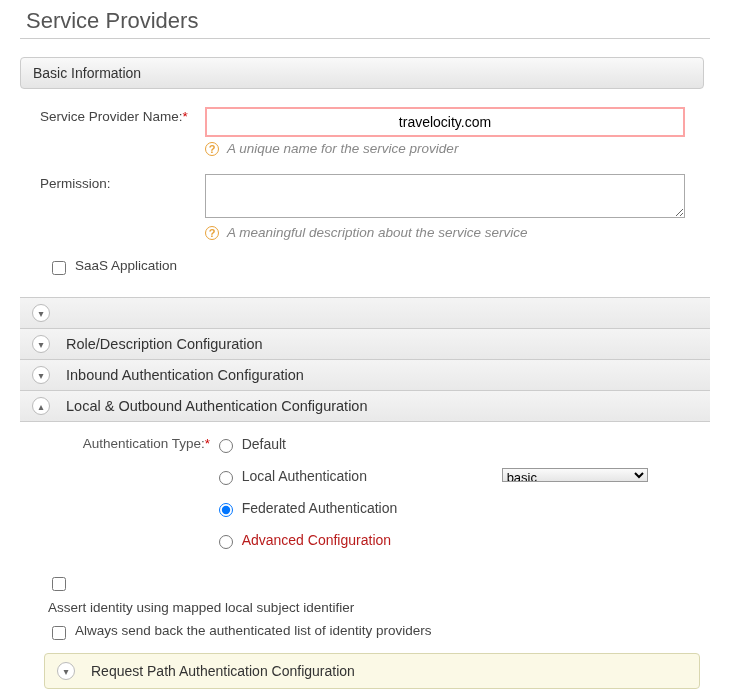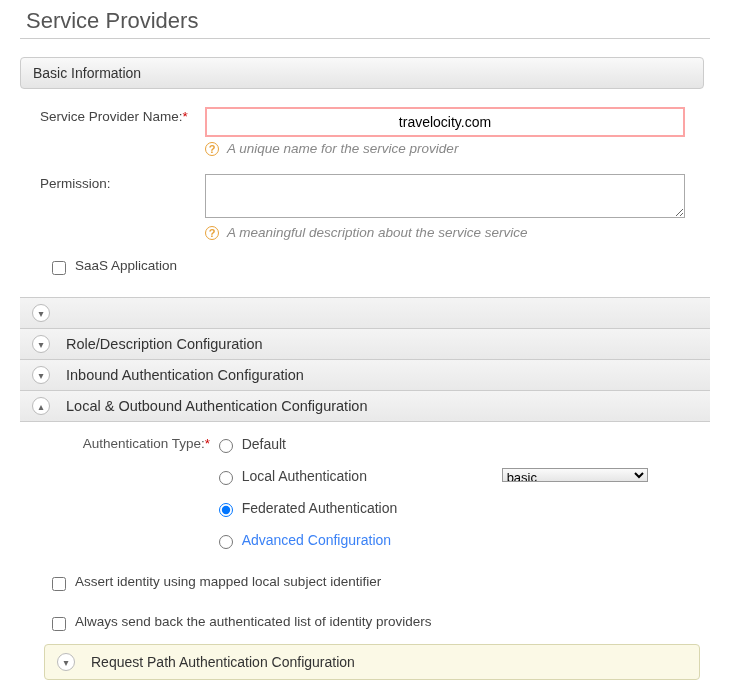--- a/index.html
+++ b/index.html
@@ -133,21 +133,21 @@
   .auth-row label { margin-left:6px; font-size:14px; min-width:260px; }
   .auth-row input[type=radio]{ width:14px;height:14px; }
   select.sel {
     border:1px solid #999;
     background:linear-gradient(#fafafa,#e6e6e6);
     height:14px;
     font-size:13px;
   }
   .sel-small { width:146px; }
   .sel-big { width:180px; }
-  a.link { color:#3b82f6; text-decoration:none; font-size:14px;}
+  a.link { color:#b91c1c; text-decoration:none; font-size:14px;}
   .sub-accordion {
     margin: 10px 10px 0 24px;
     background: #fbf9e6;
     border: 1px solid #d9d7b0;
     border-radius:4px;
     padding: 8px 12px;
     display:flex; align-items:center;
     font-size:14px;
     color:#333;
   }
@@ -236,21 +236,21 @@
         <input type="radio" name="authtype" checked="" style="">
         <label>Federated Authentication</label>
       </div>
       <div class="auth-row">
         <input type="radio" name="authtype" style="">
         <label style="min-width:auto;"><a href="#" class="link">Advanced Configuration</a></label>
       </div>
     </div>
   </div>
 
-  <div class="checkbox-row" style="margin-bottom:20px;">
+  <div class="checkbox-row" style="margin-bottom:8px;flex-direction:column;">
     <input type="checkbox" style="">
     <span>Assert identity using mapped local subject identifier</span>
   </div>
   <div class="checkbox-row" style="margin-bottom:8px;">
     <input type="checkbox" style="">
     <span>Always send back the authenticated list of identity providers</span>
   </div>
 
   <div class="sub-accordion">
     <span class="chev">▾</span>

